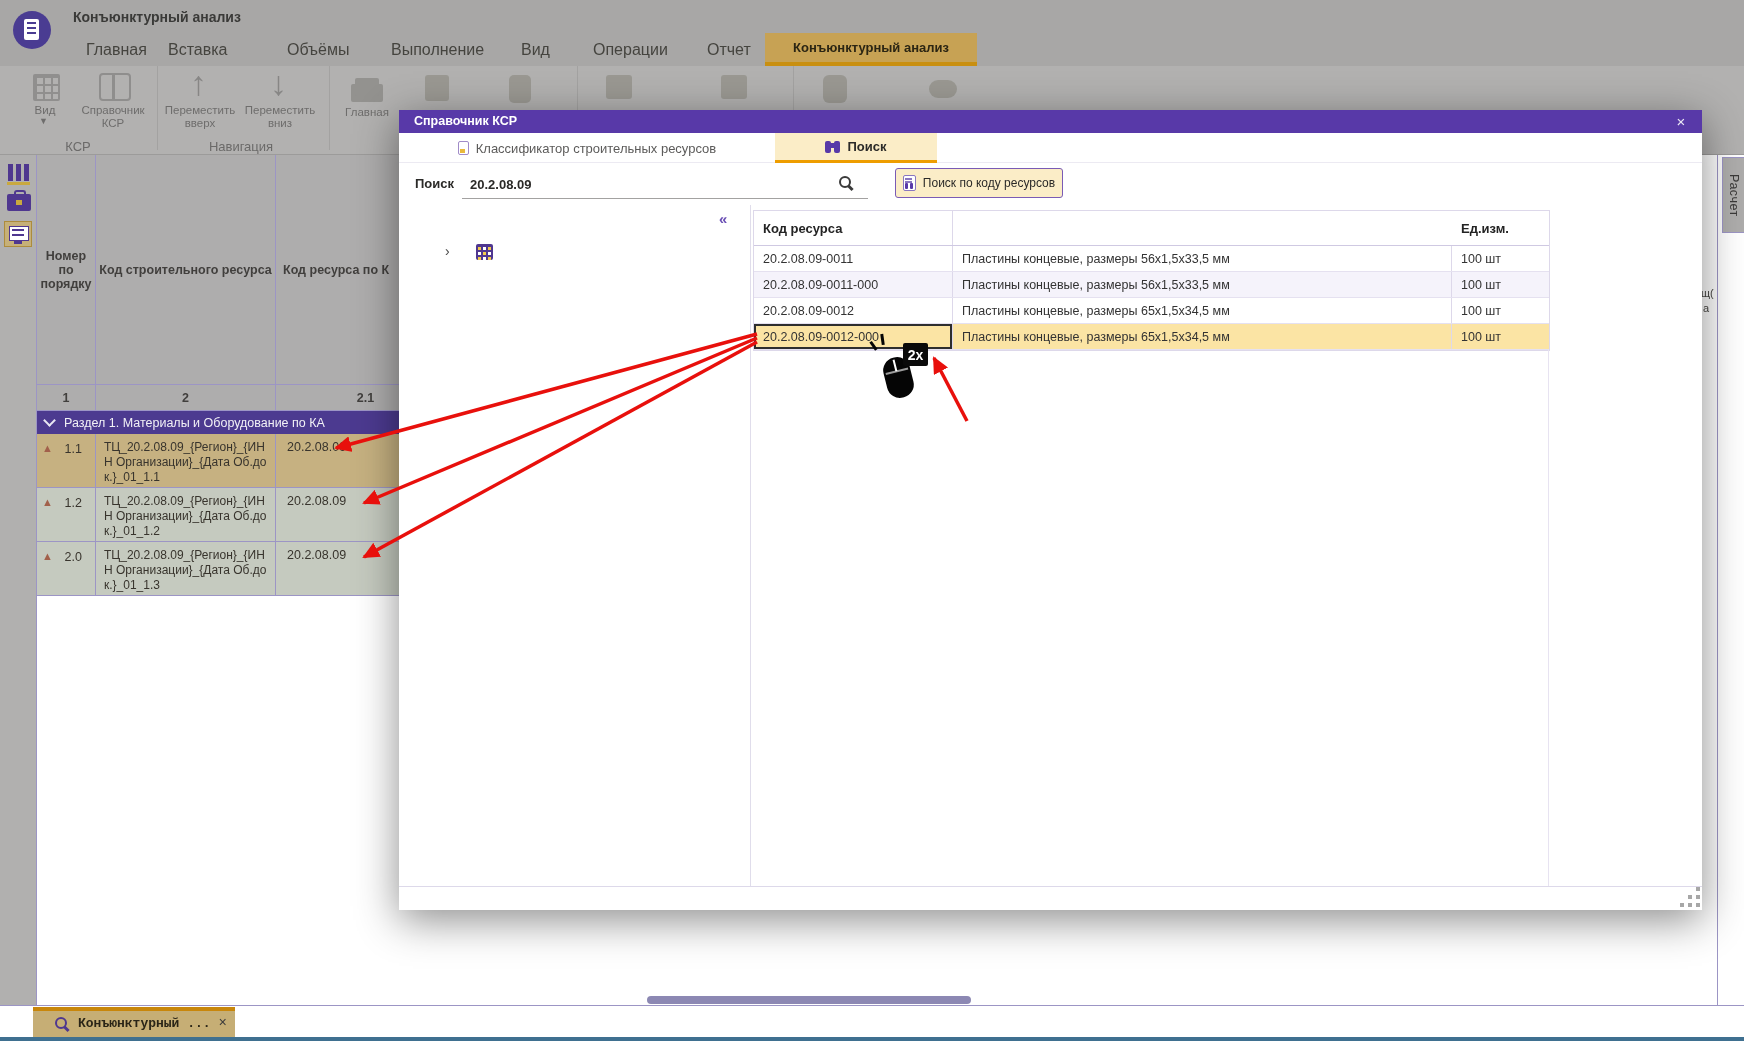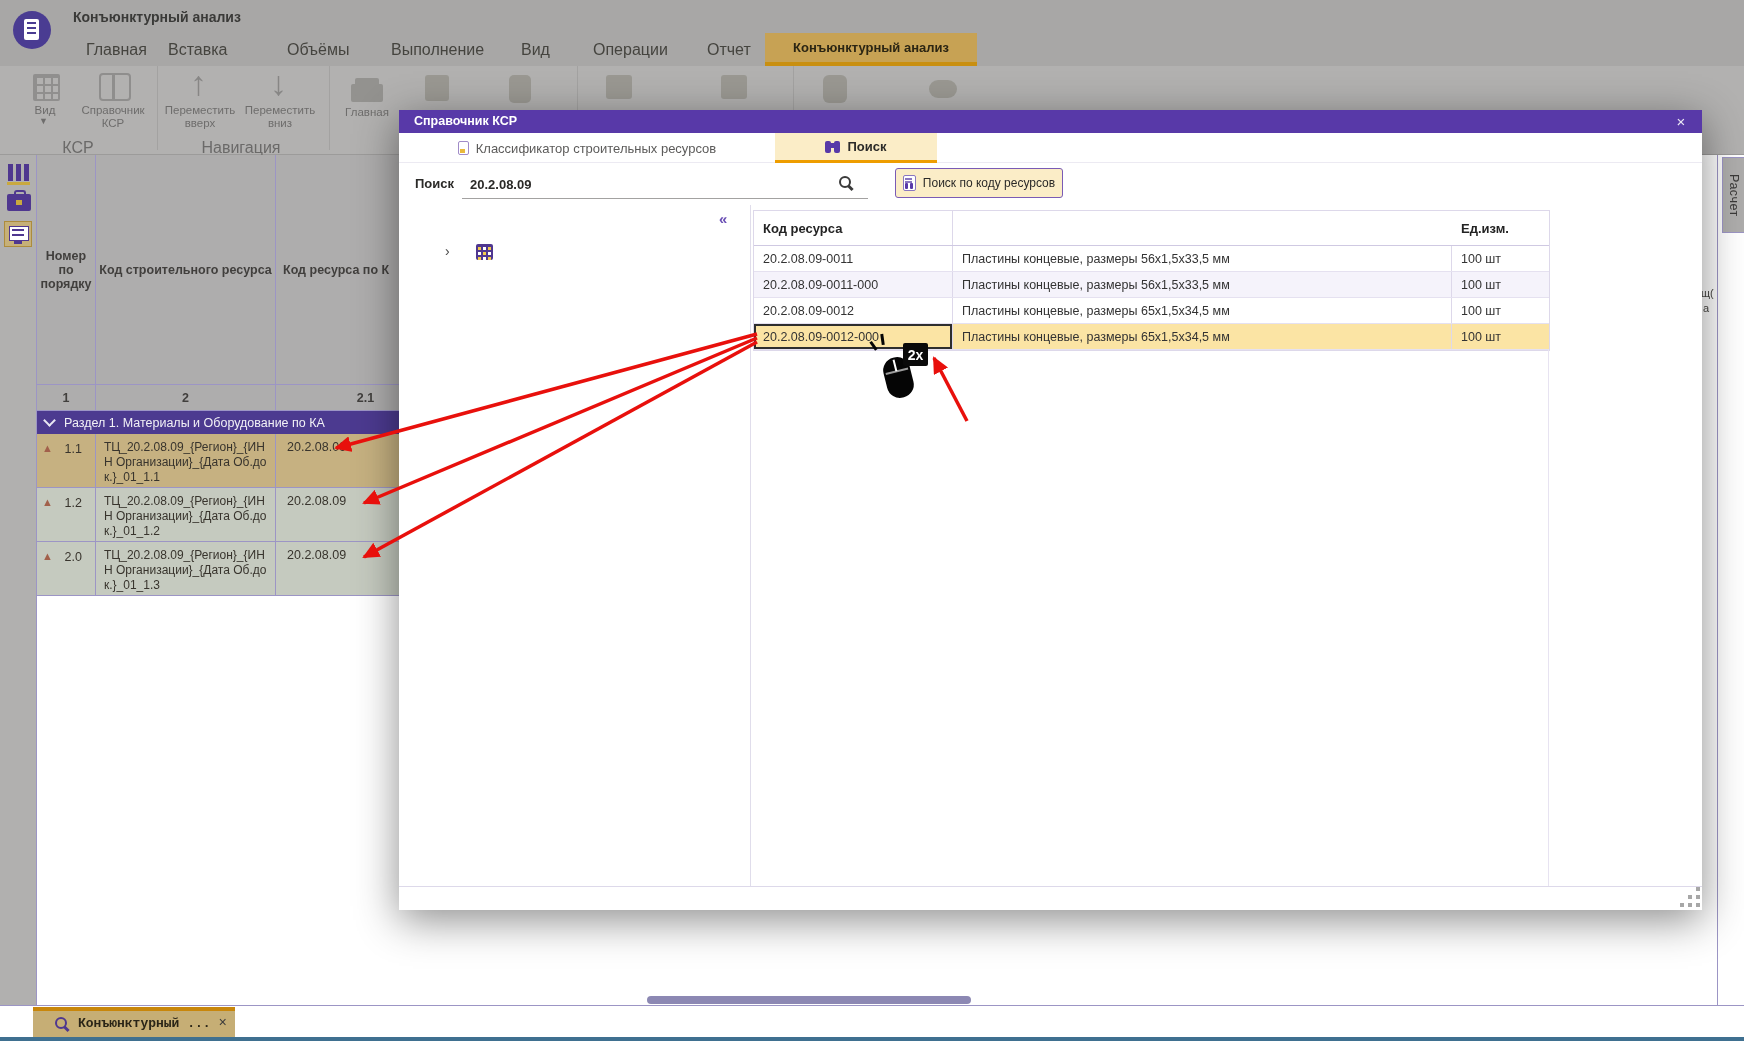--- a/index.html
+++ b/index.html
@@ -11,21 +11,21 @@
   .app-badge::after{content:"";position:absolute;left:11px;top:8px;width:15px;height:21px;background:#fff;border-radius:2px;
      background-image:repeating-linear-gradient(#4A3C92 0 2px,transparent 2px 5px);background-size:9px 15px;background-position:3px 3px;background-repeat:no-repeat;background-color:#fff;}
   .app-title{left:73px;top:9px;font-size:14px;font-weight:bold;color:#3A3A38;}
   .ribbonrow{left:0;top:33px;width:1744px;height:33px;background:#A8A7A6;}
   .rtab{top:41px;font-size:16px;color:#45443F;}
   .rtab-active{left:765px;top:33px;width:212px;height:29px;background:#C7A254;border-bottom:4px solid #C98F10;
      display:flex;align-items:center;justify-content:center;font-size:13px;font-weight:bold;color:#2B2513;}
   .toolbar{left:0;top:66px;width:1744px;height:88px;background:#B2B1B0;border-bottom:1px solid #9C9B9A;}
   .tbtn-label{font-size:11.5px;color:#6E6D6C;text-align:center;line-height:13px;}
   .vsep{top:66px;width:1px;height:84px;background:#A3A2A1;}
-  .grouplabel{top:139px;font-size:16px;color:#6B6A69;text-align:center;}
+  .grouplabel{top:139px;font-size:13px;color:#6B6A69;text-align:center;}
   .icon-grid{left:33px;top:74px;width:23px;height:23px;border:2px solid #908F8E;border-radius:2px;
      background-image:linear-gradient(#908F8E 2px,transparent 2px),linear-gradient(90deg,#908F8E 2px,transparent 2px);background-size:100% 8px,8px 100%;}
   .icon-book{left:99px;top:73px;width:28px;height:24px;border:2.5px solid #8F8E8D;border-radius:4px;}
   .icon-book::before{content:"";position:absolute;left:11px;top:0;width:2.5px;height:100%;background:#8F8E8D;}
   .big-arrow{top:64px;font-size:34px;font-weight:bold;color:#878685;}
   .icon-material{left:354px;top:76px;width:24px;height:18px;background:#93928F;border-radius:2px;box-shadow:-4px 6px 0 #93928F,4px 6px 0 #93928F;}
   .ghost-icon{top:75px;background:#97968F;opacity:.9;border-radius:3px;}
   
   .rail{left:0;top:155px;width:37px;height:850px;background:#B1B0AF;border-right:1px solid #9C95C5;box-sizing:border-box;}
   .rail-b1{left:7px;top:164px;width:24px;height:20px;}

